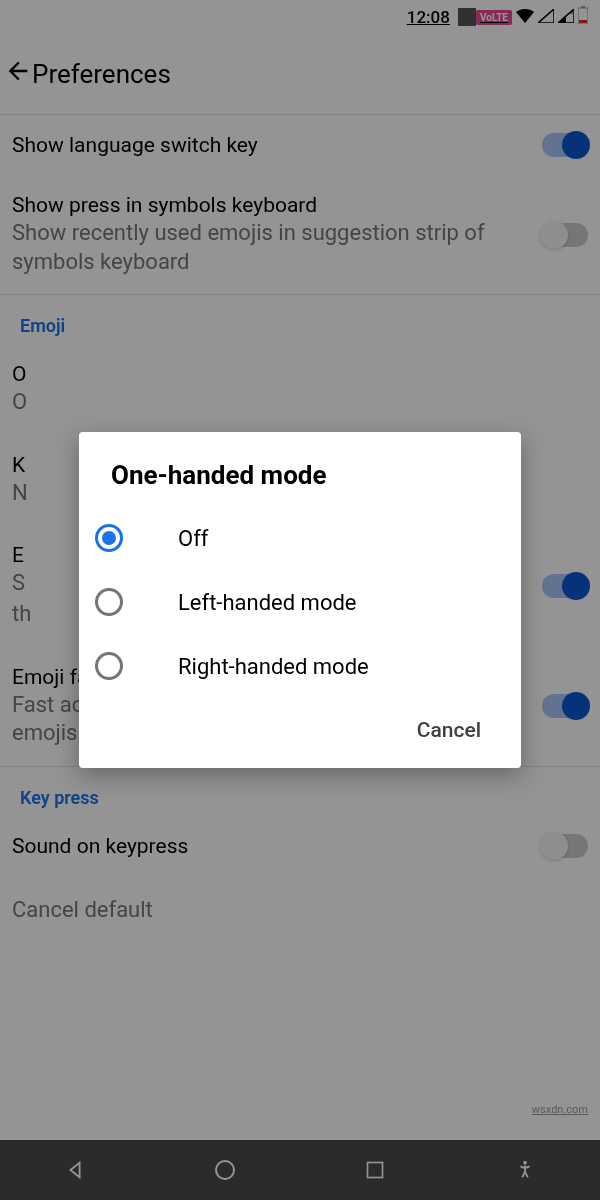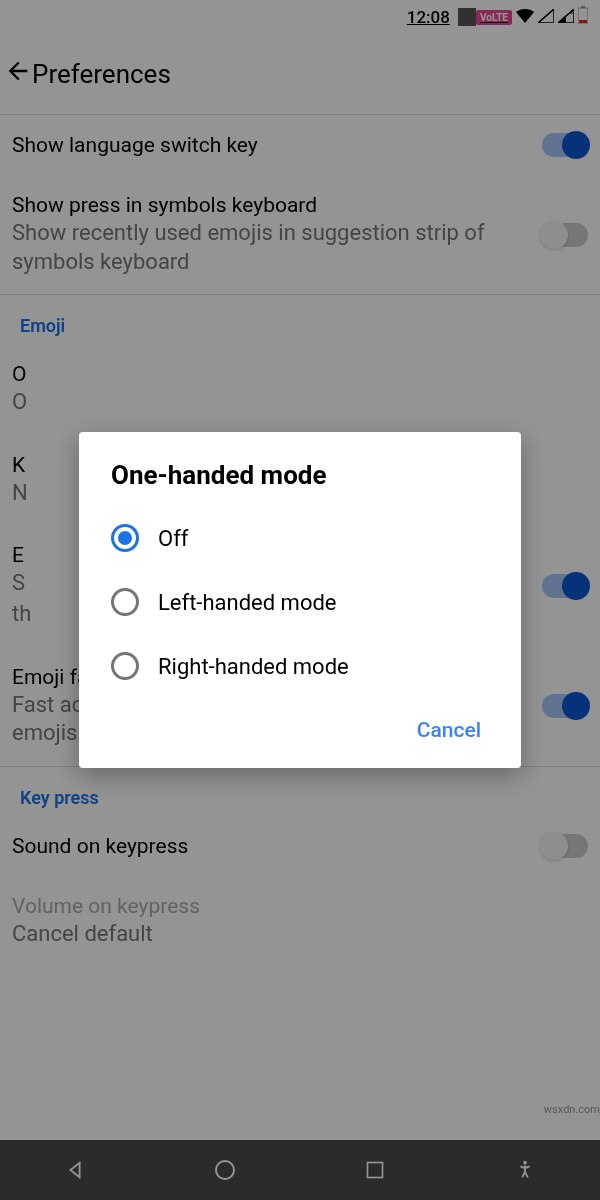--- a/index.html
+++ b/index.html
@@ -30,29 +30,29 @@
 .switch.on::after { content: ""; position: absolute; right: -2px; top: -2px; width: 28px; height: 28px; background: #0b57d0; border-radius: 50%; }
 .switch.off { background: #ccc; }
 .switch.off::after { content: ""; position: absolute; left: -2px; top: -2px; width: 28px; height: 28px; background: #f5f5f5; border-radius: 50%; box-shadow: 0 1px 3px rgba(0,0,0,0.2); }
 
 .nav-bar { position: absolute; bottom: 0; left: 0; right: 0; height: 60px; background: #4a4a4a; display: flex; align-items: center; justify-content: space-around; }
 .nav-icon { width: 26px; height: 26px; display: flex; align-items: center; justify-content: center; }
 
 .scrim { position: absolute; inset: 0; background: rgba(0,0,0,0.42); display: flex; align-items: center; justify-content: center; }
 .dialog { background: #fff; width: 442px; border-radius: 4px; padding: 28px 0 18px; box-shadow: 0 8px 24px rgba(0,0,0,0.3); }
 .dialog-title { font-size: 26px; font-weight: 700; padding: 0 32px 16px; }
-.radio-row { display: flex; align-items: center; gap: 19px; padding: 18px 32px; cursor: pointer; }
+.radio-row { display: flex; align-items: center; gap: 55px; padding: 18px 16px; cursor: pointer; }
 .radio { width: 28px; height: 28px; border-radius: 50%; border: 3px solid #757575; position: relative; flex-shrink: 0; }
 .radio.selected { border-color: #1a73e8; }
 .radio.selected::after { content: ""; position: absolute; inset: 4px; background: #1a73e8; border-radius: 50%; }
 .radio-label { font-size: 22px; }
 .dialog-actions { display: flex; justify-content: flex-end; padding: 12px 28px 0; }
-.dialog-btn { color: #3b82f6; font-size: 21px; font-weight: 500; background: none; border: none; cursor: pointer; padding: 8px 12px; }
-
-.watermark { position: absolute; right: 0; bottom: 84px; font-size: 11px; color: #999; writing-mode: horizontal-tb; }
+.dialog-btn { color: #404040; font-size: 21px; font-weight: 500; background: none; border: none; cursor: pointer; padding: 8px 12px; }
+
+.watermark { position: absolute; right: 12px; bottom: 84px; font-size: 11px; color: #999; writing-mode: horizontal-tb; text-decoration: underline; }
 </style>
 </head>
 <body>
 
 <div class="status-bar">
   <div class="status-left">
     <span>12:08</span>
     <span class="pic-icon"></span>
   </div>
   <div class="status-right">
@@ -151,21 +151,20 @@
 
   <div class="setting-row">
     <div class="setting-text">
         <div class="setting-title">Sound on keypress</div>
       </div>
     <div class="switch off"></div>
   </div>
 
   <div class="setting-row">
     <div class="setting-text">
-      <div class="setting-title disabled">Volume on keypress</div>
       <div class="setting-subtitle">Cancel default</div>
     </div>
   </div>
 
 </div>
 
 <div class="nav-bar">
   <div class="nav-icon">
     <svg width="22" height="22" viewBox="0 0 24 24">
         <path d="M17 4l-10 8 10 8V4z" fill="none" stroke="#fff" stroke-width="2"></path>

